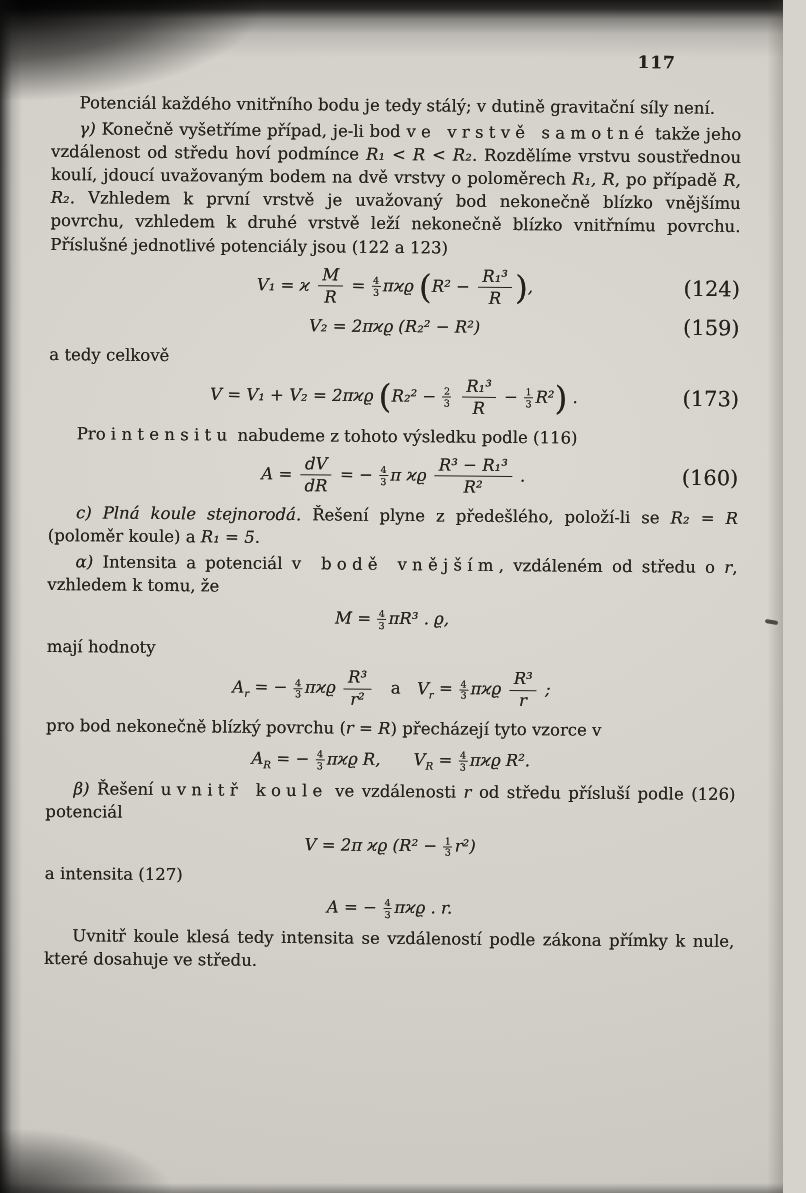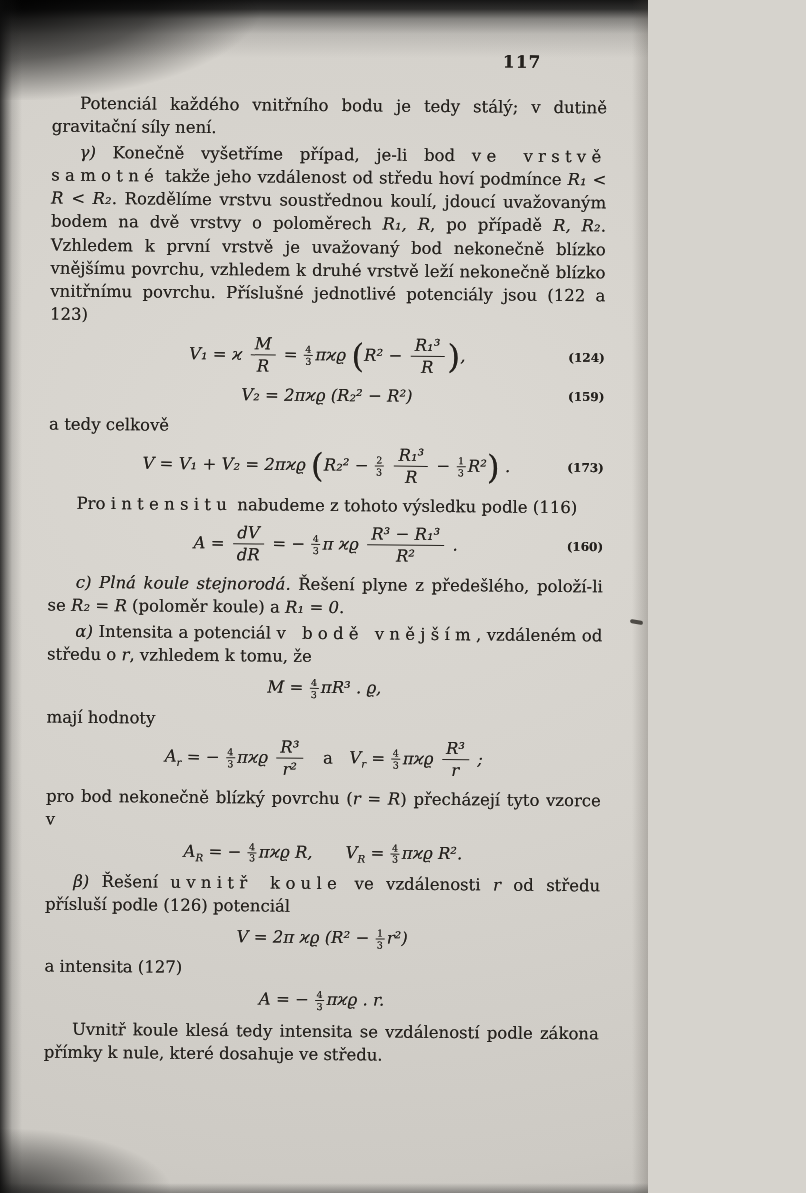--- a/index.html
+++ b/index.html
@@ -13,21 +13,21 @@
     height: 1193px;
     overflow: hidden;
   }
   body {
     font-family: "DejaVu Serif", "Liberation Serif", serif;
     color: var(--ink);
     background: var(--paper);
   }
   .page {
     position: relative;
-    width: 648px;
+    width: 783px;
     height: 1193px;
     background:
       radial-gradient(1100px 850px at 55% 38%, #dcd9d3 0%, #d5d2cc 48%, #cdcac4 85%, #c5c2bc 100%);
     overflow: hidden;
   }
   
   .edge { position: absolute; pointer-events: none; z-index: 6; }
   .edge-top {
     top: 0; left: 0; right: 0; height: 58px;
     background: linear-gradient(to bottom,
@@ -103,22 +103,21 @@
   .eq {
     font-style: italic;
     white-space: pre-wrap;
   }
   .eq-num {
     position: absolute;
     right: 0;
     top: 50%;
     transform: translateY(-50%);
     font-style: normal;
-    font-size: 12px;
-    font-weight: bold;
+    font-size: 21px;
   }
   .rom { font-style: normal; }
   sub { font-size: 0.62em; line-height: 0; }
   .frac {
     display: inline-block;
     vertical-align: middle;
     text-align: center;
     margin: 0 0.18em;
     line-height: 1.08;
   }
@@ -167,21 +166,21 @@
         <p class="para"><span>a tedy celkově</span></p>
         <div class="eq-block">
           <span class="eq"><span>V = V₁ + V₂ = 2πϰϱ </span><span class="bigp">(</span><span>R₂² − </span><span class="frac sfrac"><span class="num">2</span><span class="den">3</span></span><span> </span><span class="frac"><span class="num">R₁³</span><span class="den">R</span></span><span> − </span><span class="frac sfrac"><span class="num">1</span><span class="den">3</span></span><span>R²</span><span class="bigp">)</span><span> .</span></span>
           <span class="eq-num">(173)</span>
         </div>
         <p class="para indent"><span>Pro </span><span class="sp">intensitu</span><span> nabudeme z tohoto výsledku podle (116)</span></p>
         <div class="eq-block">
           <span class="eq"><span>A = </span><span class="frac"><span class="num">dV</span><span class="den">dR</span></span><span> = − </span><span class="frac sfrac"><span class="num">4</span><span class="den">3</span></span><span>π ϰϱ </span><span class="frac"><span class="num">R³ − R₁³</span><span class="den">R²</span></span><span> .</span></span>
           <span class="eq-num">(160)</span>
         </div>
-        <p class="para indent"><span class="it">c) Plná koule stejnorodá.</span><span> Řešení plyne z předešlého, položí-li se </span><span class="it">R₂ = R</span><span> (poloměr koule) a </span><span class="it">R₁ = 0</span><span>.</span></p>
+        <p class="para indent"><span class="it">c) Plná koule stejnorodá.</span><span> Řešení plyne z předešlého, položí-li se </span><span class="it">R₂ = R</span><span> (poloměr koule) a </span><span class="it">R₁ = 5</span><span>.</span></p>
         <p class="para indent"><span class="it">α)</span><span> Intensita a potenciál </span><span class="sp">v bodě vnějším</span><span>, vzdáleném od středu o </span><span class="it">r</span><span>, vzhledem k tomu, že</span></p>
         <div class="eq-block">
           <span class="eq"><span>M = </span><span class="frac sfrac"><span class="num">4</span><span class="den">3</span></span><span>πR³ . ϱ,</span></span>
         </div>
         <p class="para"><span>mají hodnoty</span></p>
         <div class="eq-block">
           <span class="eq"><span>A<sub>r</sub></span><span> = − </span><span class="frac sfrac"><span class="num">4</span><span class="den">3</span></span><span>πϰϱ </span><span class="frac"><span class="num">R³</span><span class="den">r²</span></span><span class="rom"> a </span><span>V<sub>r</sub></span><span> = </span><span class="frac sfrac"><span class="num">4</span><span class="den">3</span></span><span>πϰϱ </span><span class="frac"><span class="num">R³</span><span class="den">r</span></span><span> ;</span></span>
         </div>
         <p class="para"><span>pro bod nekonečně blízký povrchu (</span><span class="it">r = R</span><span>) přecházejí tyto vzorce v</span></p>
         <div class="eq-block">

